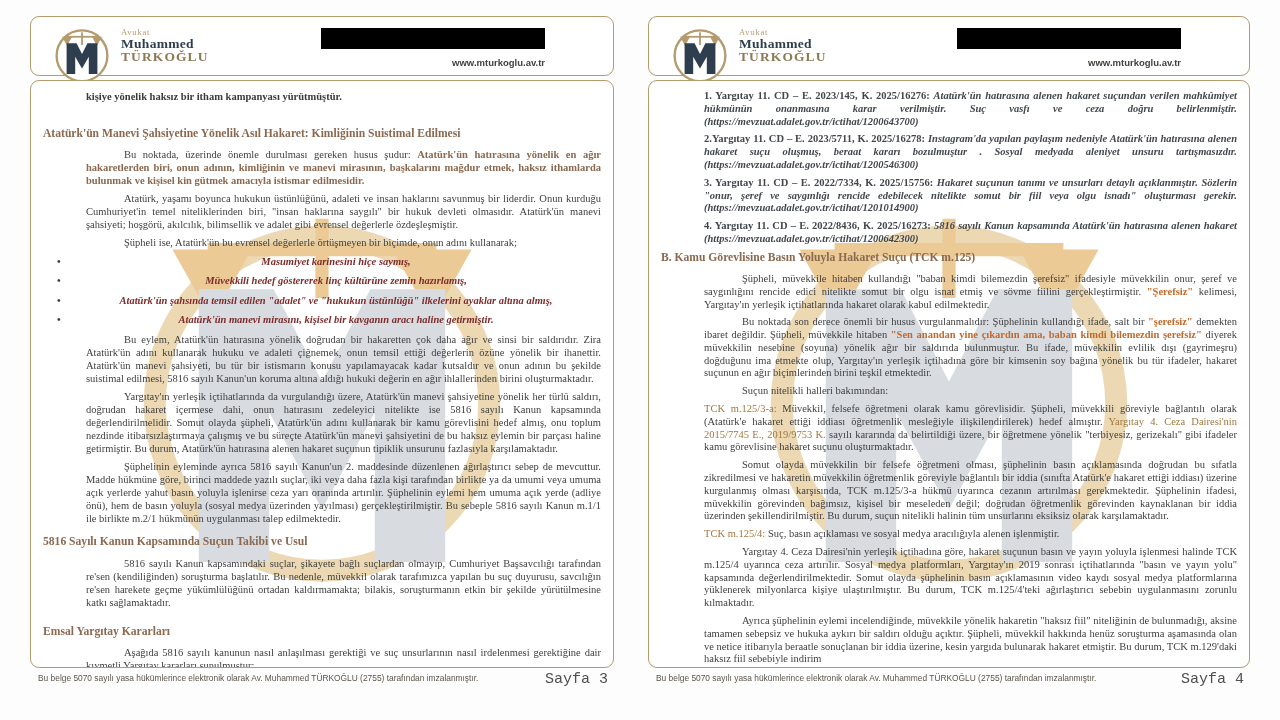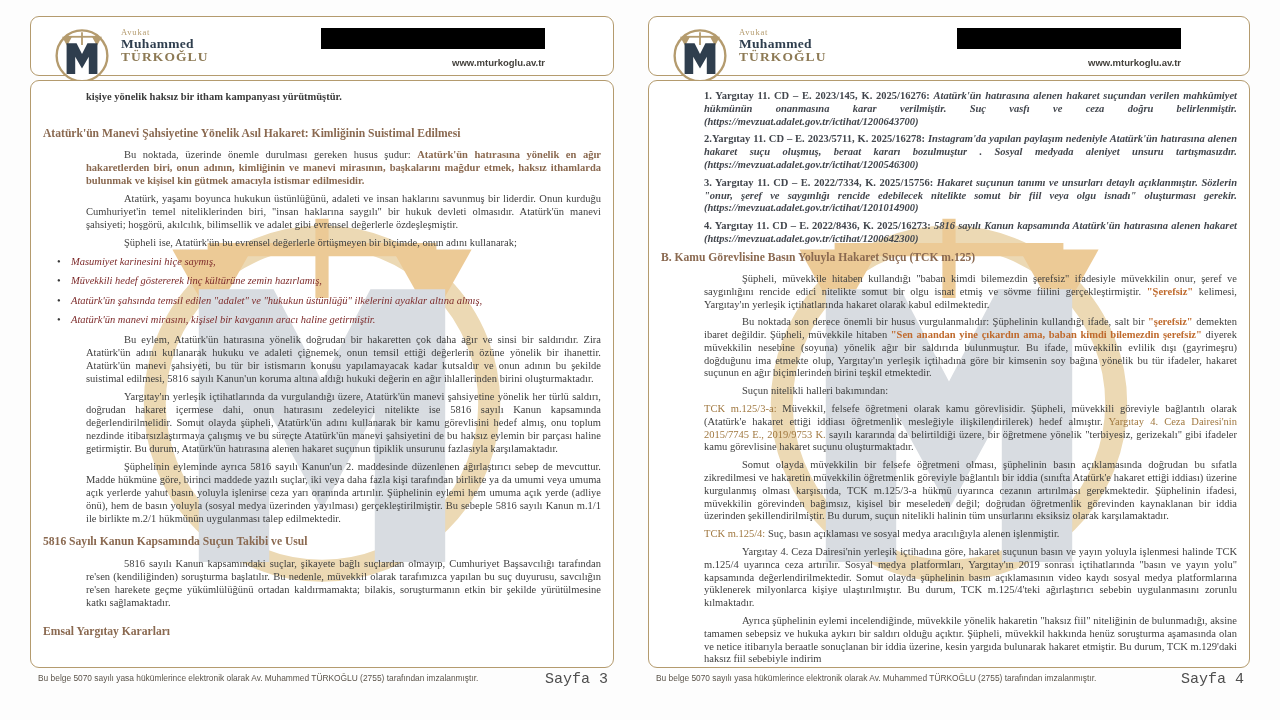--- a/index.html
+++ b/index.html
@@ -28,21 +28,21 @@
   .wm { position:absolute; left:50%; top:52%; transform:translate(-50%,-50%); pointer-events:none; }
   .sheet-inner { position:relative; z-index:1; padding:9px 12px 6px 12px;
                  font-size:10.5px; line-height:1.24; color:#3e3e3e; text-align:justify; }
   .sheet-inner p { margin-bottom:5px; text-indent:38px;padding-left:43px; }
   .sheet-inner p.flush { text-indent:0; }
   .intro-line { font-weight:bold; color:#3a3a3a; text-indent:0 !important; margin-bottom:24px !important; }
   h3.sec { color:#8a6950; font-size:11.6px; font-weight:bold; text-align:left; margin:10px 0 7px; }
   h3.sec-center { text-align:left; margin:5px 0 8px; }
   ul.charges { list-style:none; margin:2px 0 7px 14px; }
   ul.charges li { position:relative; padding-left:14px; margin-bottom:6.5px;
-                  color:#7d2b2b; font-weight:normal; font-style:italic; text-align:left; }
+                  color:#7d2b2b; font-weight:bold; font-style:italic; text-align:center; }
   ul.charges li::before { content:"•"; position:absolute; left:0; top:0; color:#3a3a3a; font-style:normal; }
   .accent { color:#8a6950; font-weight:bold; }
   .hl { color:#bf6a2d; font-weight:bold; }
   .law { color:#a07840; font-weight:normal; }
   .decision { font-weight:bold; color:#42464d; margin-bottom:7.5px; text-indent:0 !important; }
   .decision .dec-sum { font-style:italic; }
 
   
   .pg-footer { display:flex; justify-content:space-between; align-items:flex-start; margin-top:5px; padding:0 6px 0 8px; }
   .sig { font-family:"Liberation Sans",sans-serif; font-size:8.4px; color:#5b544a; }
@@ -104,20 +104,21 @@
           <li>Müvekkili hedef göstererek linç kültürüne zemin hazırlamış,</li>
           <li>Atatürk'ün şahsında temsil edilen "adalet" ve "hukukun üstünlüğü" ilkelerini ayaklar altına almış,</li>
           <li>Atatürk'ün manevi mirasını, kişisel bir kavganın aracı haline getirmiştir.</li>
         </ul>
         <p>Bu eylem, Atatürk'ün hatırasına yönelik doğrudan bir hakaretten çok daha ağır ve sinsi bir saldırıdır. Zira Atatürk'ün adını kullanarak hukuku ve adaleti çiğnemek, onun temsil ettiği değerlerin özüne yönelik bir ihanettir. Atatürk'ün manevi şahsiyeti, bu tür bir istismarın konusu yapılamayacak kadar kutsaldır ve onun adının bu şekilde suistimal edilmesi, 5816 sayılı Kanun'un koruma altına aldığı hukuki değerin en ağır ihlallerinden birini oluşturmaktadır.</p>
         <p>Yargıtay'ın yerleşik içtihatlarında da vurgulandığı üzere, Atatürk'ün manevi şahsiyetine yönelik her türlü saldırı, doğrudan hakaret içermese dahi, onun hatırasını zedeleyici nitelikte ise 5816 sayılı Kanun kapsamında değerlendirilmelidir. Somut olayda şüpheli, Atatürk'ün adını kullanarak bir kamu görevlisini hedef almış, onu toplum nezdinde itibarsızlaştırmaya çalışmış ve bu süreçte Atatürk'ün manevi şahsiyetini de bu haksız eylemin bir parçası haline getirmiştir. Bu durum, Atatürk'ün hatırasına alenen hakaret suçunun tipiklik unsurunu fazlasıyla karşılamaktadır.</p>
         <p>Şüphelinin eyleminde ayrıca 5816 sayılı Kanun'un 2. maddesinde düzenlenen ağırlaştırıcı sebep de mevcuttur. Madde hükmüne göre, birinci maddede yazılı suçlar, iki veya daha fazla kişi tarafından birlikte ya da umumi veya umuma açık yerlerde yahut basın yoluyla işlenirse ceza yarı oranında artırılır. Şüphelinin eylemi hem umuma açık yerde (adliye önü), hem de basın yoluyla (sosyal medya üzerinden yayılması) gerçekleştirilmiştir. Bu sebeple 5816 sayılı Kanun m.1/1 ile birlikte m.2/1 hükmünün uygulanması talep edilmektedir.</p>
         <h3 class="sec">5816 Sayılı Kanun Kapsamında Suçun Takibi ve Usul</h3>
         <p>5816 sayılı Kanun kapsamındaki suçlar, şikayete bağlı suçlardan olmayıp, Cumhuriyet Başsavcılığı tarafından re'sen (kendiliğinden) soruşturma başlatılır. Bu nedenle, müvekkil olarak tarafımızca yapılan bu suç duyurusu, savcılığın re'sen harekete geçme yükümlülüğünü ortadan kaldırmamakta; bilakis, soruşturmanın etkin bir şekilde yürütülmesine katkı sağlamaktadır.</p>
         <h3 class="sec" style="margin-top:16px">Emsal Yargıtay Kararları</h3>
+        <p>Aşağıda 5816 sayılı kanunun nasıl anlaşılması gerektiği ve suç unsurlarının nasıl irdelenmesi gerektiğine dair kıymetli Yargıtay kararları sunulmuştur:</p>
       </div>
     </div>
 
     <div class="pg-footer">
       <span class="sig">Bu belge 5070 sayılı yasa hükümlerince elektronik olarak Av. Muhammed TÜRKOĞLU (2755) tarafından imzalanmıştır.</span>
       <span class="pg-num">Sayfa 3</span>
     </div>
   </div>
 
   <div class="page page-right">

